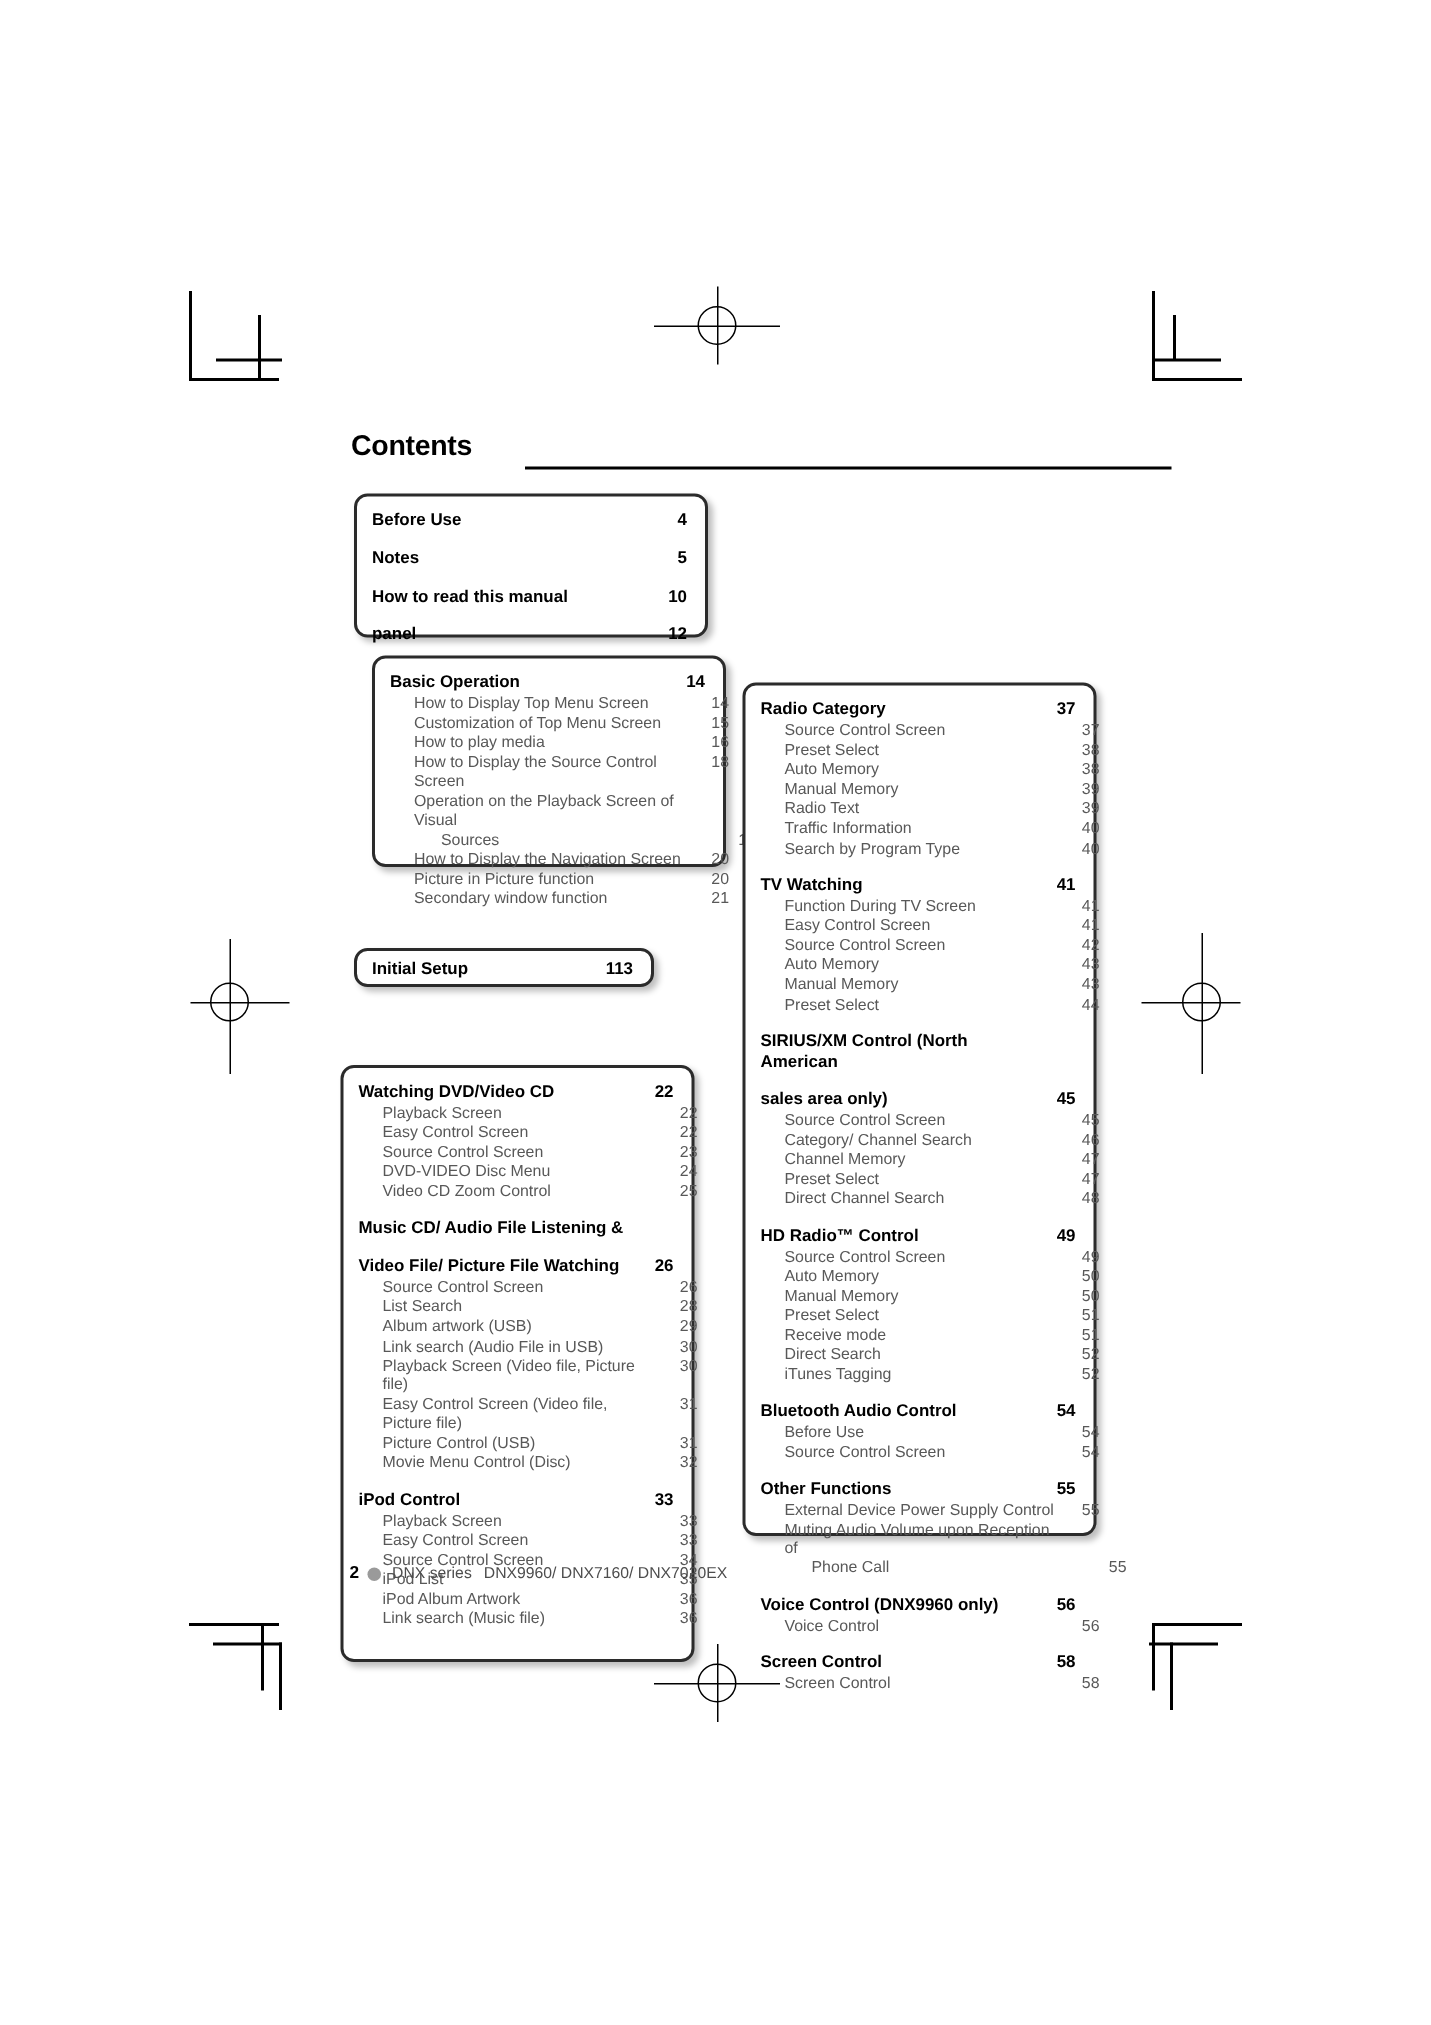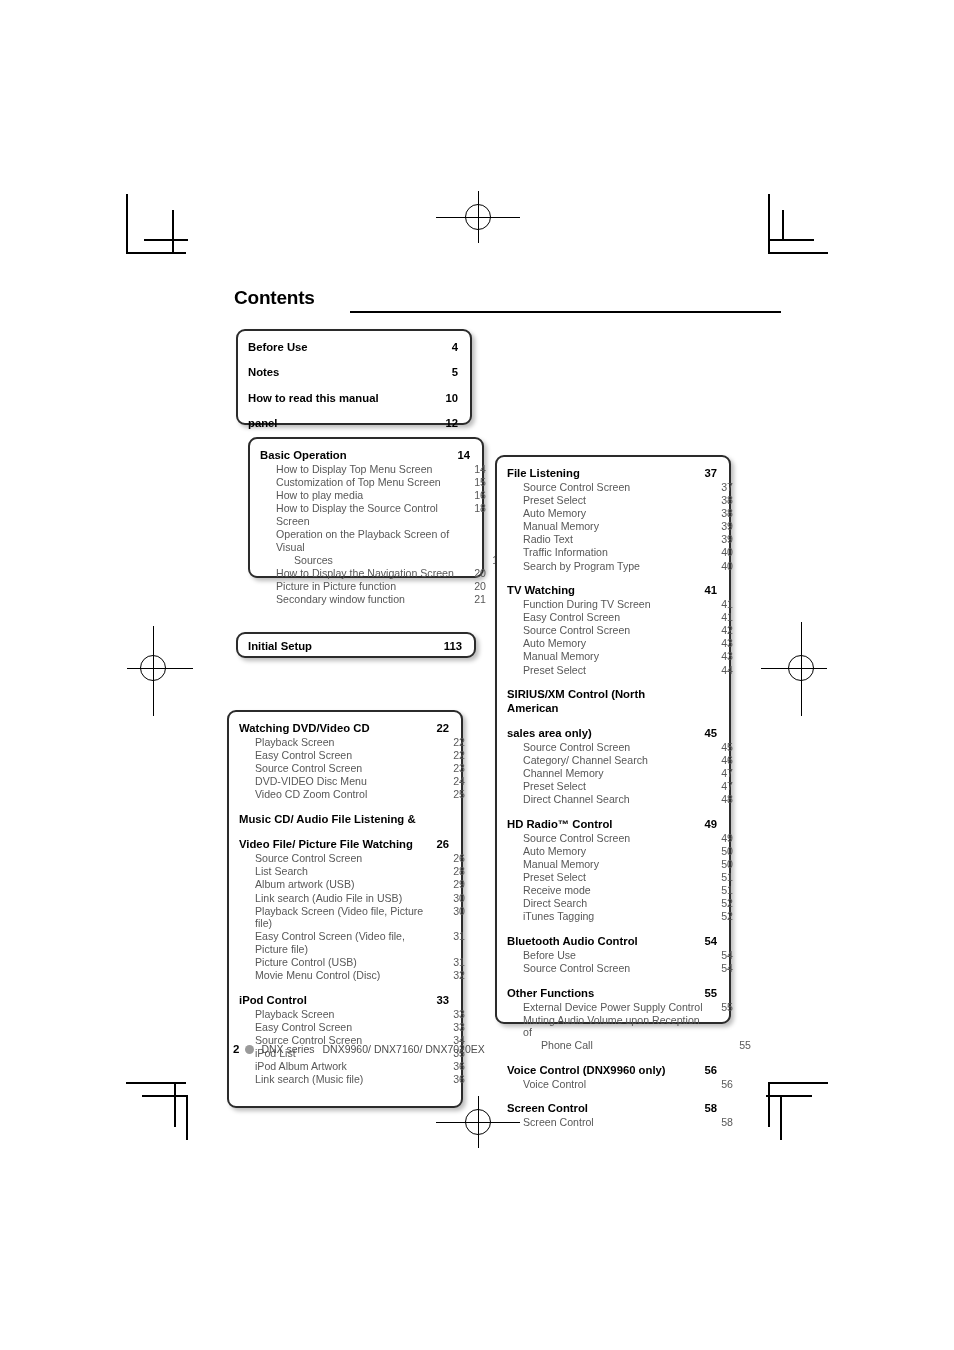--- a/index.html
+++ b/index.html
@@ -252,21 +252,21 @@
           <span class="label">Picture in Picture function</span>
           <span class="pg">20</span>
         </div>
         <div class="row lvl2">
           <span class="label">Secondary window function</span>
           <span class="pg">21</span>
         </div>
       </div>
   </div>
 
-  <div class="toc-box single" id="box-initial-setup" style="left:236px;top:632px;width:240px;height:26px;">
+  <div class="toc-box single" id="box-initial-setup" style="left:236px;top:632px;width:200px;height:26px;">
     <div class="inner">
         <div class="row lvl1 first">
           <span class="label">Initial Setup</span>
           <span class="pg">113</span>
         </div>
       </div>
   </div>
 
   <div class="toc-box" id="box-watching-dvd" style="left:227px;top:710px;width:236px;height:398px;">
     <div class="inner">
@@ -361,21 +361,21 @@
         <div class="row lvl2">
           <span class="label">Link search (Music file)</span>
           <span class="pg">36</span>
         </div>
       </div>
   </div>
 
   <div class="toc-box" id="box-radio-listening" style="left:495px;top:455px;width:236px;height:569px;">
     <div class="inner">
         <div class="row lvl1 first">
-          <span class="label">File Listening</span>
+          <span class="label">Radio Category</span>
           <span class="pg">37</span>
         </div>
         <div class="row lvl2">
           <span class="label">Source Control Screen</span>
           <span class="pg">37</span>
         </div>
         <div class="row lvl2">
           <span class="label">Preset Select</span>
           <span class="pg">38</span>
         </div>

